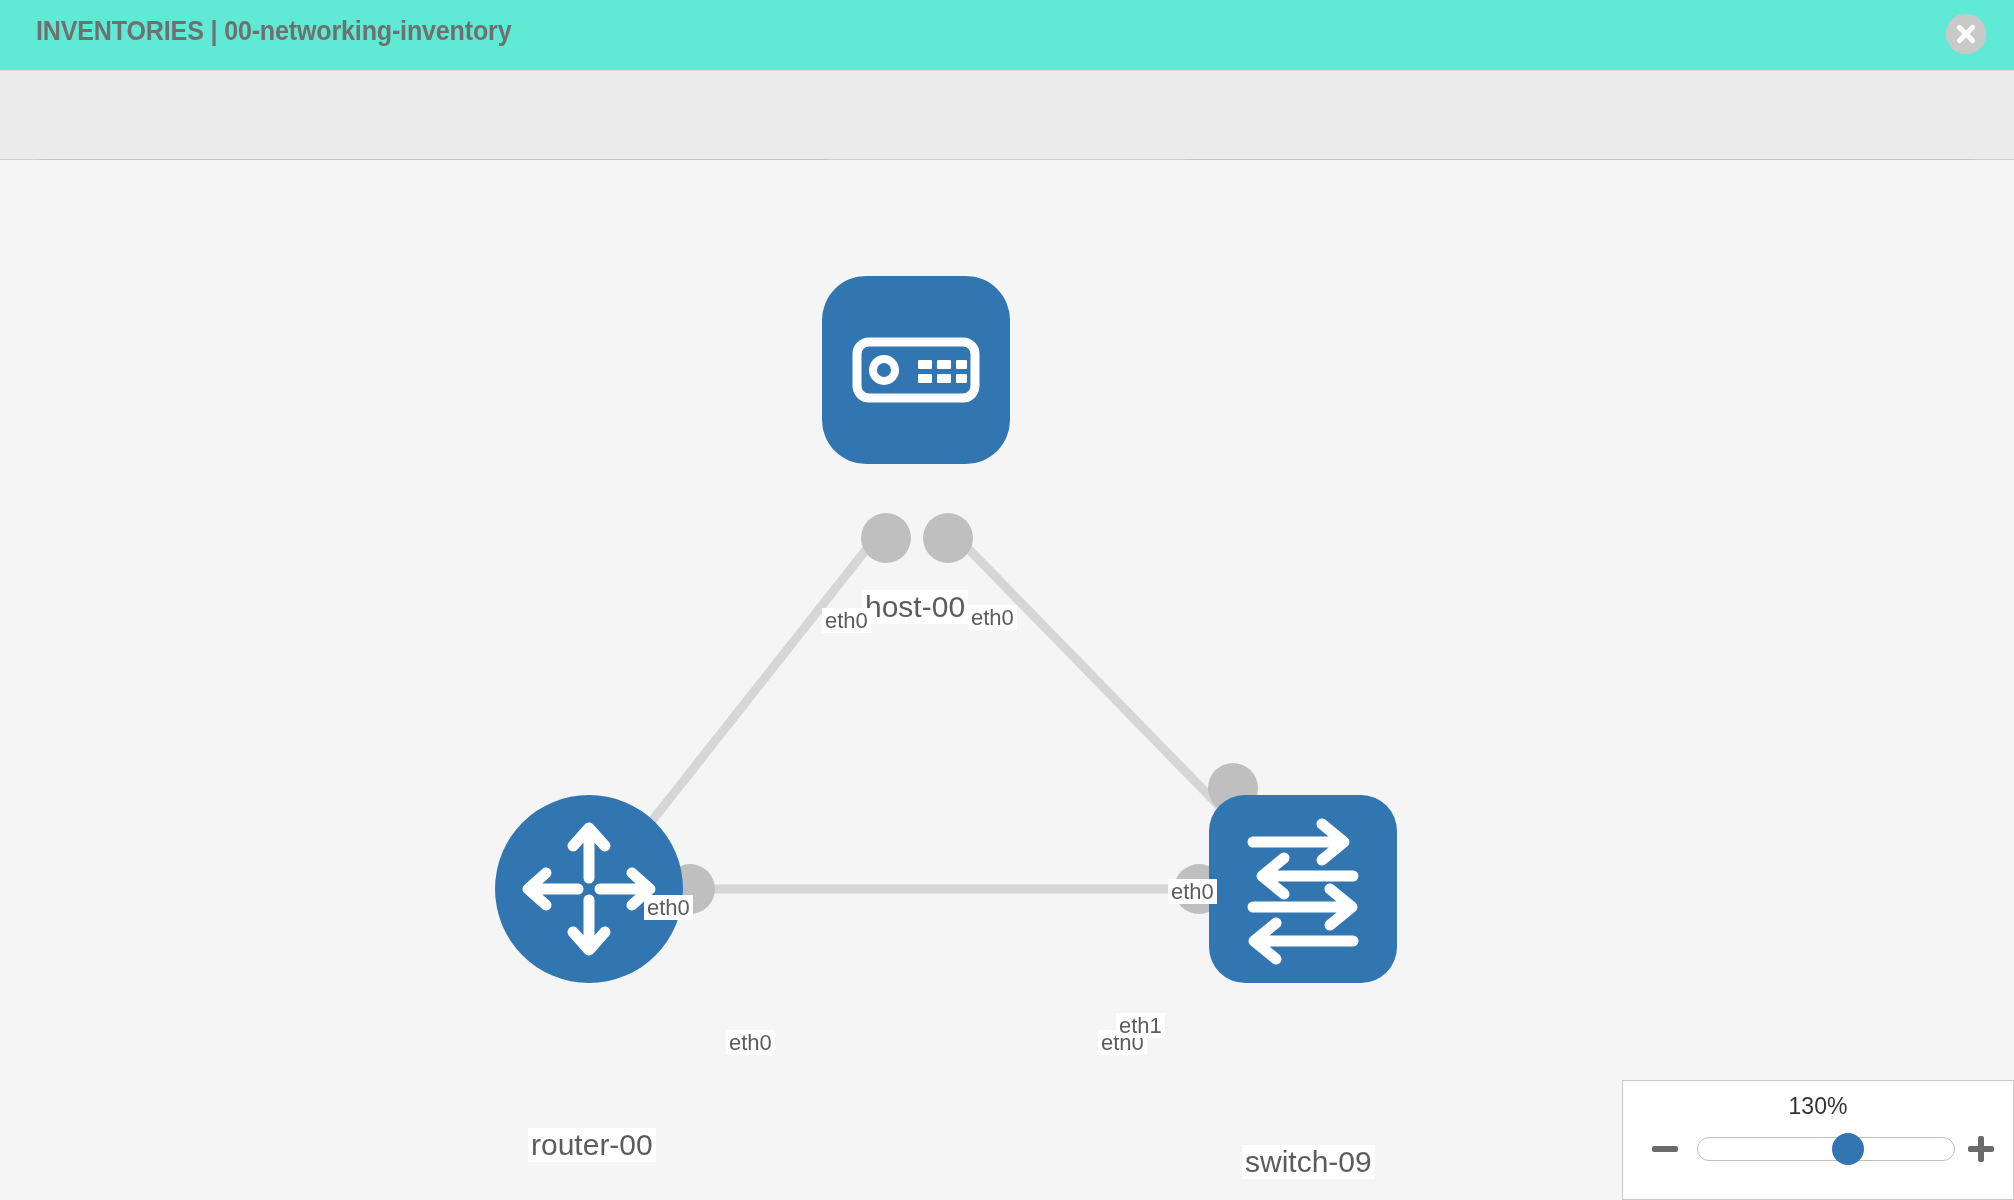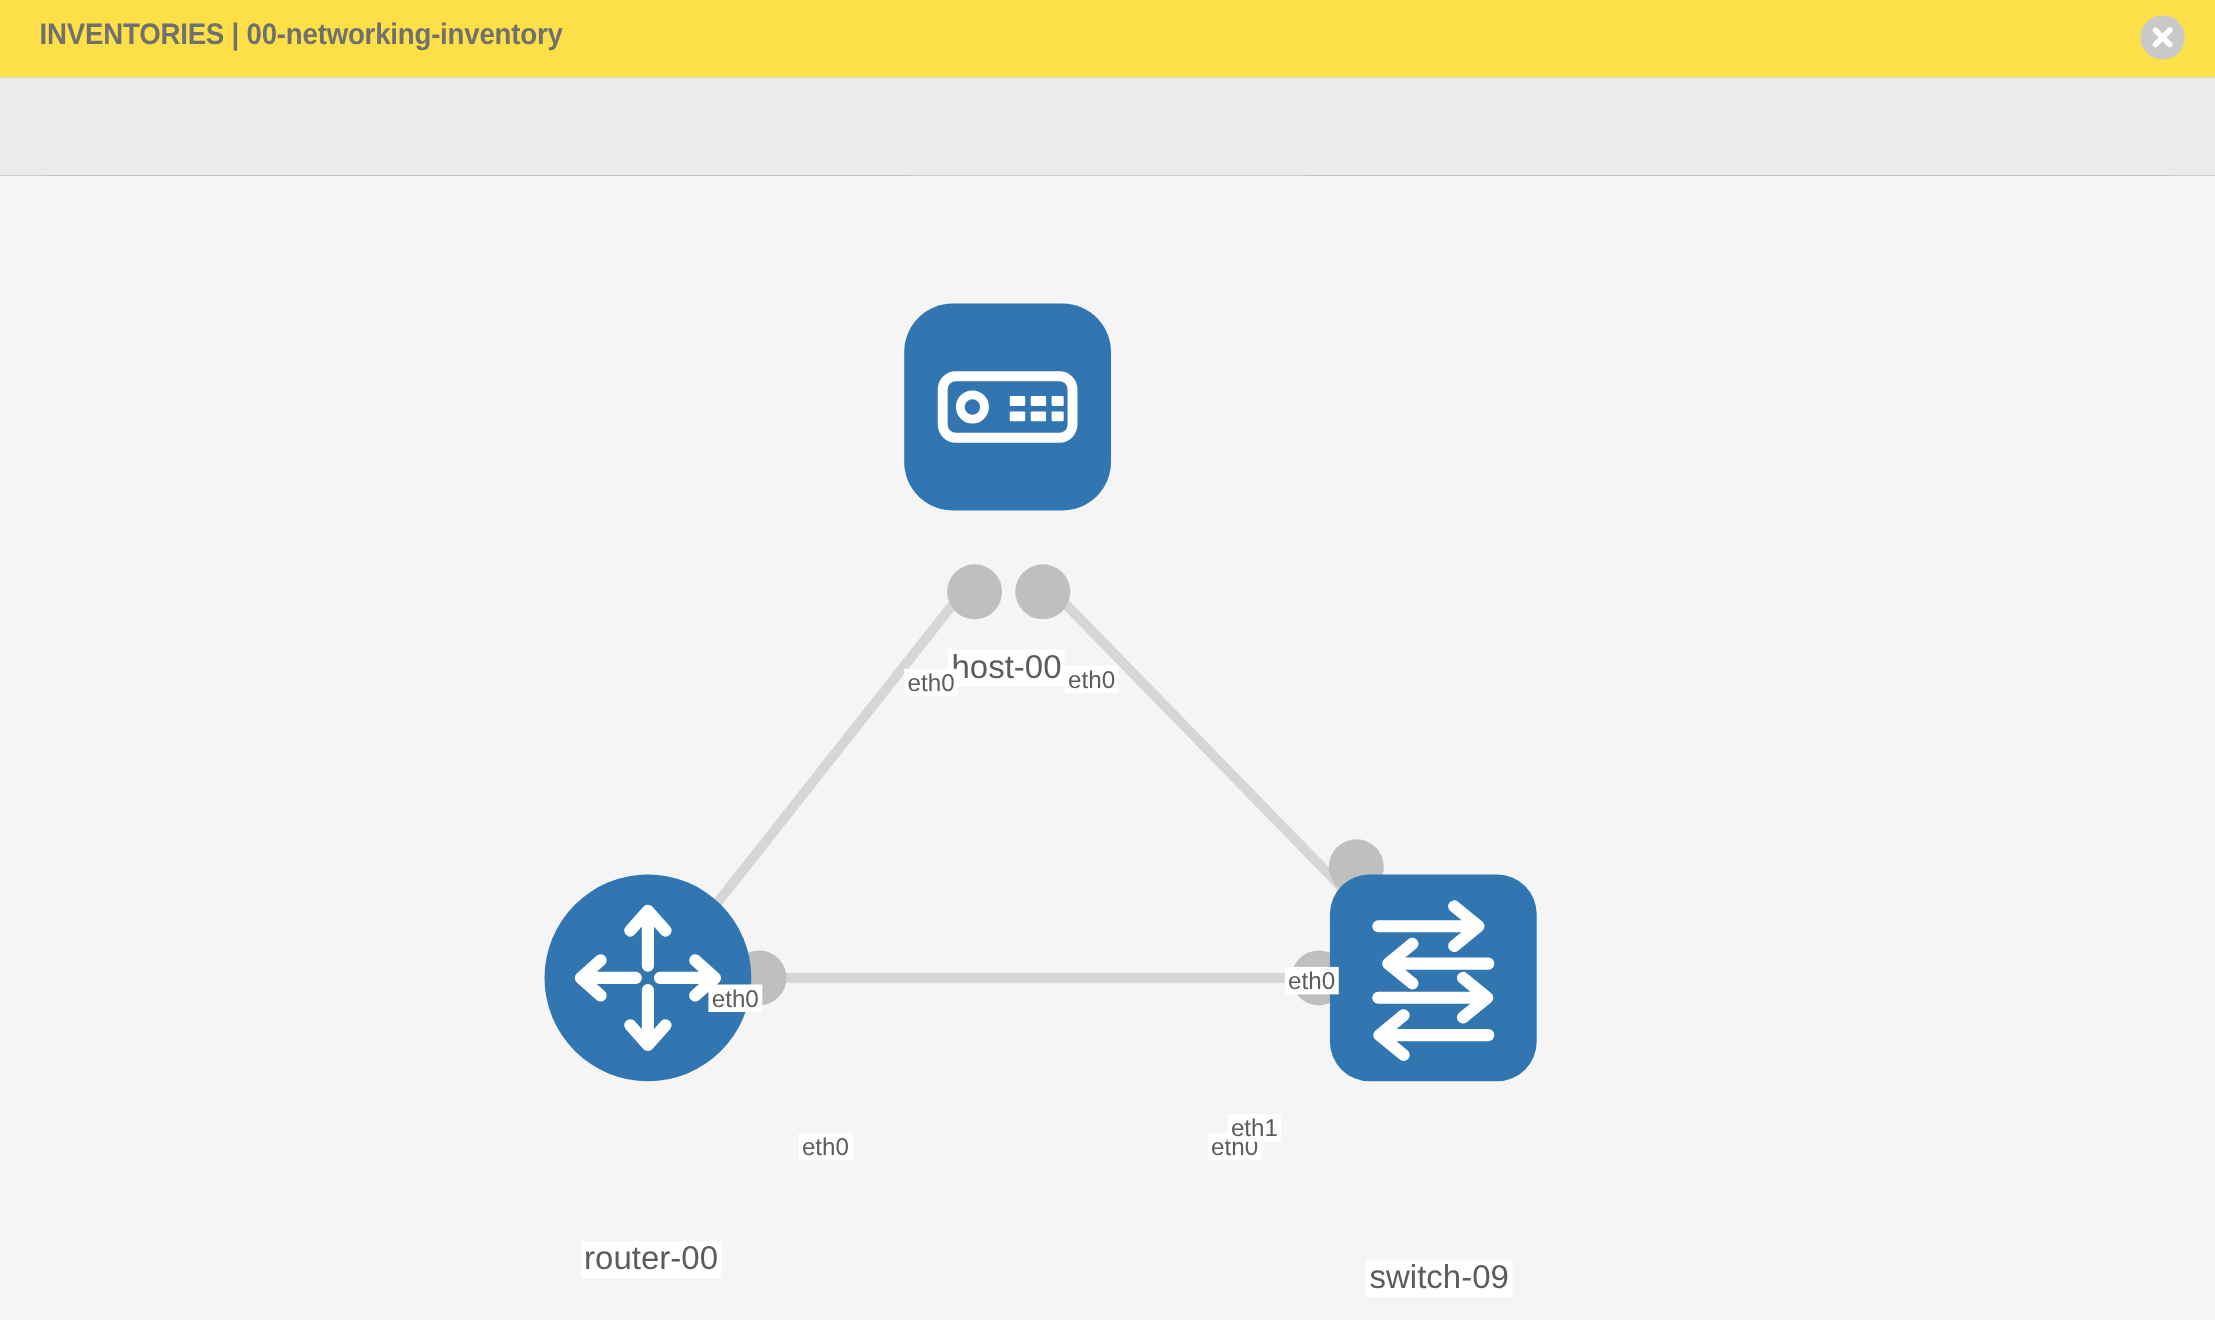--- a/index.html
+++ b/index.html
@@ -18,21 +18,21 @@
     height: 1200px;
     background: #f7f7f7;
   }
 
   
   .header {
     position: absolute;
     left: 0; top: 0;
     width: 2014px;
     height: 70px;
-    background: #fde047;
+    background: #5eead4;
     box-sizing: border-box;
   }
   .page-title {
     position: absolute;
     left: 36px;
     top: 16px;
     font-size: 27px;
     font-weight: bold;
     color: #707070;
     letter-spacing: -0.2px;
@@ -312,14 +312,36 @@
 
     <div class="nlabel small" style="left:1168px; top:719px;">eth0</div>
 
     <div class="nlabel small" style="left:726px; top:870px;">eth0</div>
 
     <div class="nlabel small" style="left:1098px; top:870px;">eth0</div>
 
     <div class="nlabel small" style="left:1116px; top:853px;">eth1</div>
   </div>
 
+  <div class="zoom-panel">
+    <div class="zoom-pct">130%</div>
+
+    <div class="zoom-row">
+      <div class="zoom-minus">
+        <svg width="32" height="32" viewBox="0 0 32 32" aria-hidden="true">
+          <rect x="3" y="13" width="26" height="6" rx="2" fill="#6b6b6b"></rect>
+        </svg>
+      </div>
+
+      <div class="zoom-track">
+        <div class="zoom-thumb" id="zoom-thumb" style="left: 134.4px;"></div>
+      </div>
+
+      <div class="zoom-plus">
+        <svg width="32" height="32" viewBox="0 0 32 32" aria-hidden="true">
+          <rect x="3" y="13" width="26" height="6" rx="2" fill="#6b6b6b"></rect>
+          <rect x="13" y="3" width="6" height="26" rx="2" fill="#6b6b6b"></rect>
+        </svg>
+      </div>
+    </div>
+  </div>
 
 </div>
 
 </body></html>

